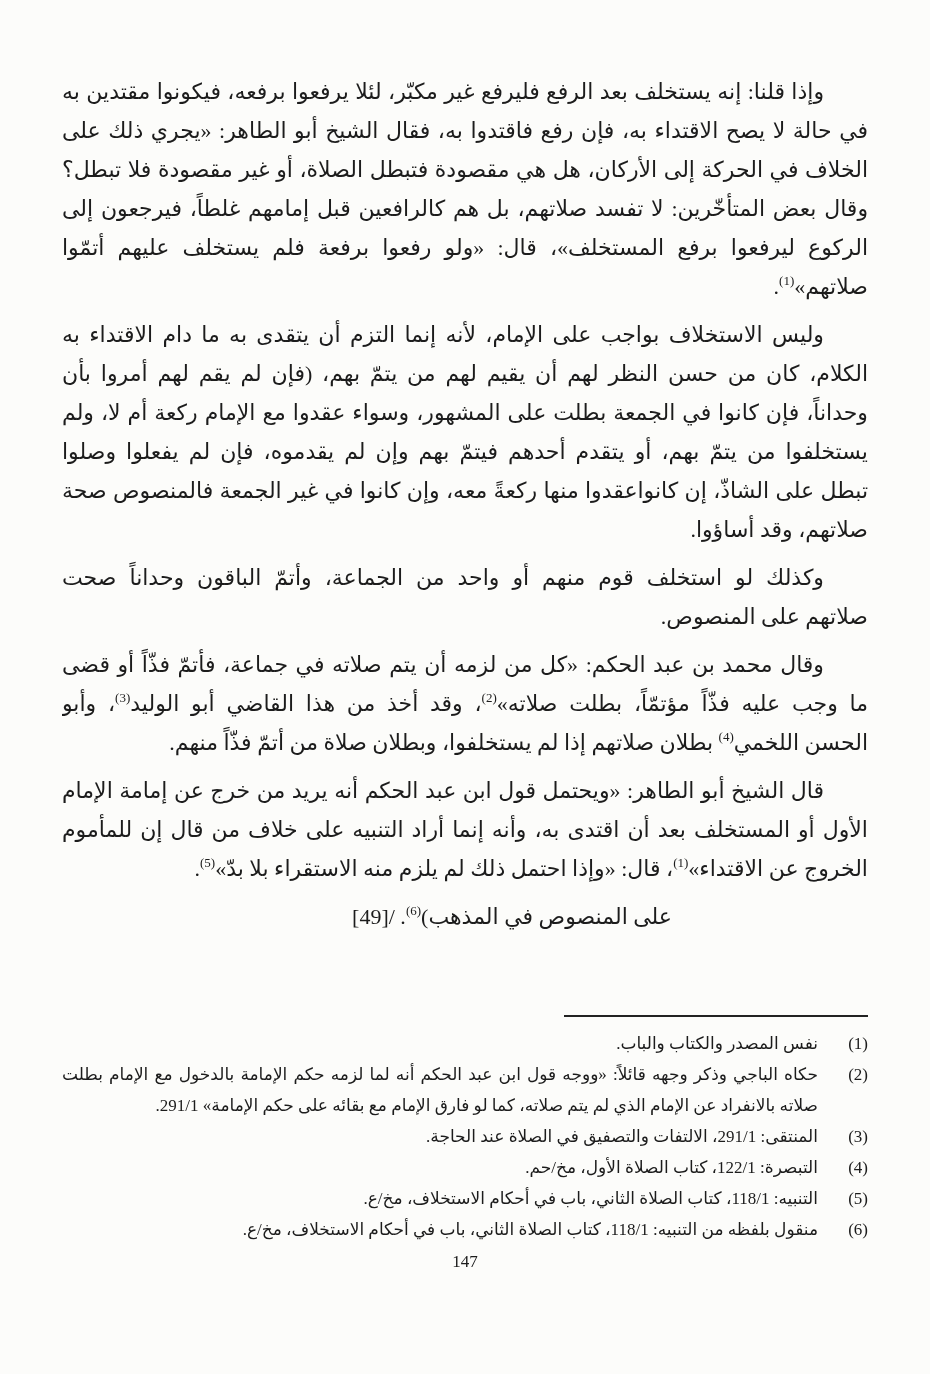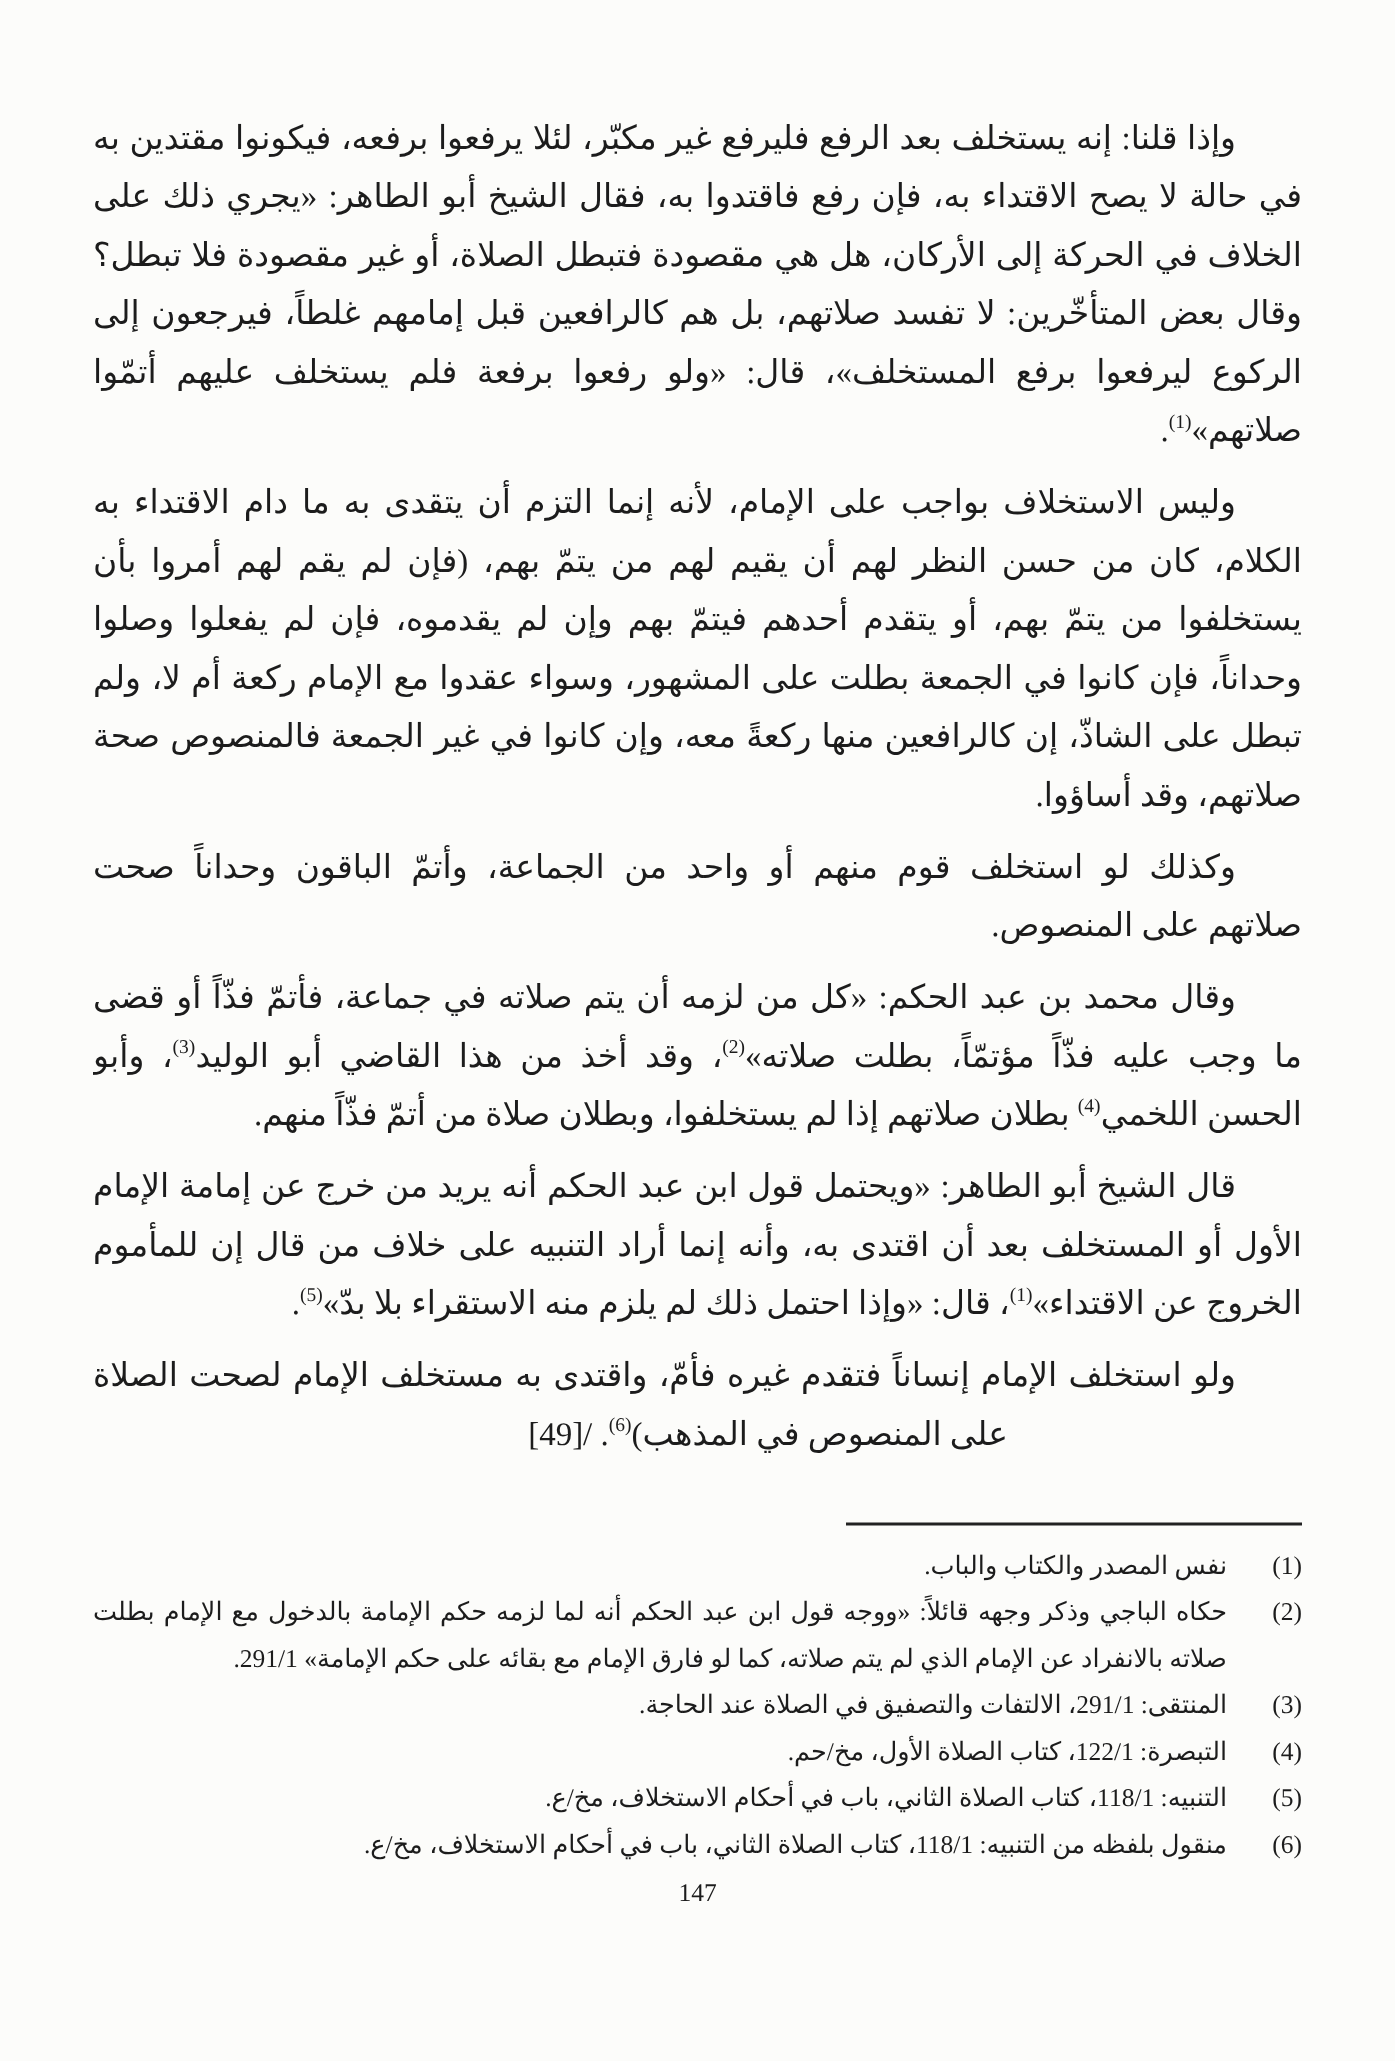--- a/index.html
+++ b/index.html
@@ -117,41 +117,40 @@
         <div class="line line-first">وإذا قلنا: إنه يستخلف بعد الرفع فليرفع غير مكبّر، لئلا يرفعوا برفعه، فيكونوا مقتدين به</div>
         <div class="line">في حالة لا يصح الاقتداء به، فإن رفع فاقتدوا به، فقال الشيخ أبو الطاهر: «يجري ذلك على</div>
         <div class="line">الخلاف في الحركة إلى الأركان، هل هي مقصودة فتبطل الصلاة، أو غير مقصودة فلا تبطل؟</div>
         <div class="line">وقال بعض المتأخّرين: لا تفسد صلاتهم، بل هم كالرافعين قبل إمامهم غلطاً، فيرجعون إلى</div>
         <div class="line">الركوع ليرفعوا برفع المستخلف»، قال: «ولو رفعوا برفعة فلم يستخلف عليهم أتمّوا</div>
         <div class="line line-last">صلاتهم»<sup>(1)</sup>.</div>
       </div>
       <div class="paragraph">
         <div class="line line-first">وليس الاستخلاف بواجب على الإمام، لأنه إنما التزم أن يتقدى به ما دام الاقتداء به</div>
         <div class="line">الكلام، كان من حسن النظر لهم أن يقيم لهم من يتمّ بهم، (فإن لم يقم لهم أمروا بأن</div>
+        <div class="line">وحداناً، فإن كانوا في الجمعة بطلت على المشهور، وسواء عقدوا مع الإمام ركعة أم لا، ولم</div>
         <div class="line">يستخلفوا من يتمّ بهم، أو يتقدم أحدهم فيتمّ بهم وإن لم يقدموه، فإن لم يفعلوا وصلوا</div>
-        <div class="line">وحداناً، فإن كانوا في الجمعة بطلت على المشهور، وسواء عقدوا مع الإمام ركعة أم لا، ولم</div>
-        <div class="line">تبطل على الشاذّ، إن كالرافعين منها ركعةً معه، وإن كانوا في غير الجمعة فالمنصوص صحة</div>
+        <div class="line">تبطل على الشاذّ، إن كانواعقدوا منها ركعةً معه، وإن كانوا في غير الجمعة فالمنصوص صحة</div>
         <div class="line line-last">صلاتهم، وقد أساؤوا.</div>
       </div>
       <div class="paragraph">
         <div class="line line-first">وكذلك لو استخلف قوم منهم أو واحد من الجماعة، وأتمّ الباقون وحداناً صحت</div>
         <div class="line line-last">صلاتهم على المنصوص.</div>
       </div>
       <div class="paragraph">
         <div class="line line-first">وقال محمد بن عبد الحكم: «كل من لزمه أن يتم صلاته في جماعة، فأتمّ فذّاً أو قضى</div>
         <div class="line">ما وجب عليه فذّاً مؤتمّاً، بطلت صلاته»<sup>(2)</sup>، وقد أخذ من هذا القاضي أبو الوليد<sup>(3)</sup>، وأبو</div>
         <div class="line line-last">الحسن اللخمي<sup>(4)</sup> بطلان صلاتهم إذا لم يستخلفوا، وبطلان صلاة من أتمّ فذّاً منهم.</div>
       </div>
       <div class="paragraph">
         <div class="line line-first">قال الشيخ أبو الطاهر: «ويحتمل قول ابن عبد الحكم أنه يريد من خرج عن إمامة الإمام</div>
         <div class="line">الأول أو المستخلف بعد أن اقتدى به، وأنه إنما أراد التنبيه على خلاف من قال إن للمأموم</div>
         <div class="line line-last">الخروج عن الاقتداء»<sup>(1)</sup>، قال: «وإذا احتمل ذلك لم يلزم منه الاستقراء بلا بدّ»<sup>(5)</sup>.</div>
       </div>
       <div class="paragraph">
-        <div class="line line-first">ولو استخلف الإمام إنساناً فتقدم غيره فأمّ، واقتدى به مستخلف الإمام لصحت الصلاة</div>
         <div class="line line-last">على المنصوص في المذهب)<sup>(6)</sup>. /[49]</div>
       </div>
     </div>
 
   <div class="fn-separator"></div>
 
   <div class="footnotes" id="footnotes">
       <div class="footnote">
         <span class="fn-num">(1)</span>
         <div class="fn-text">

